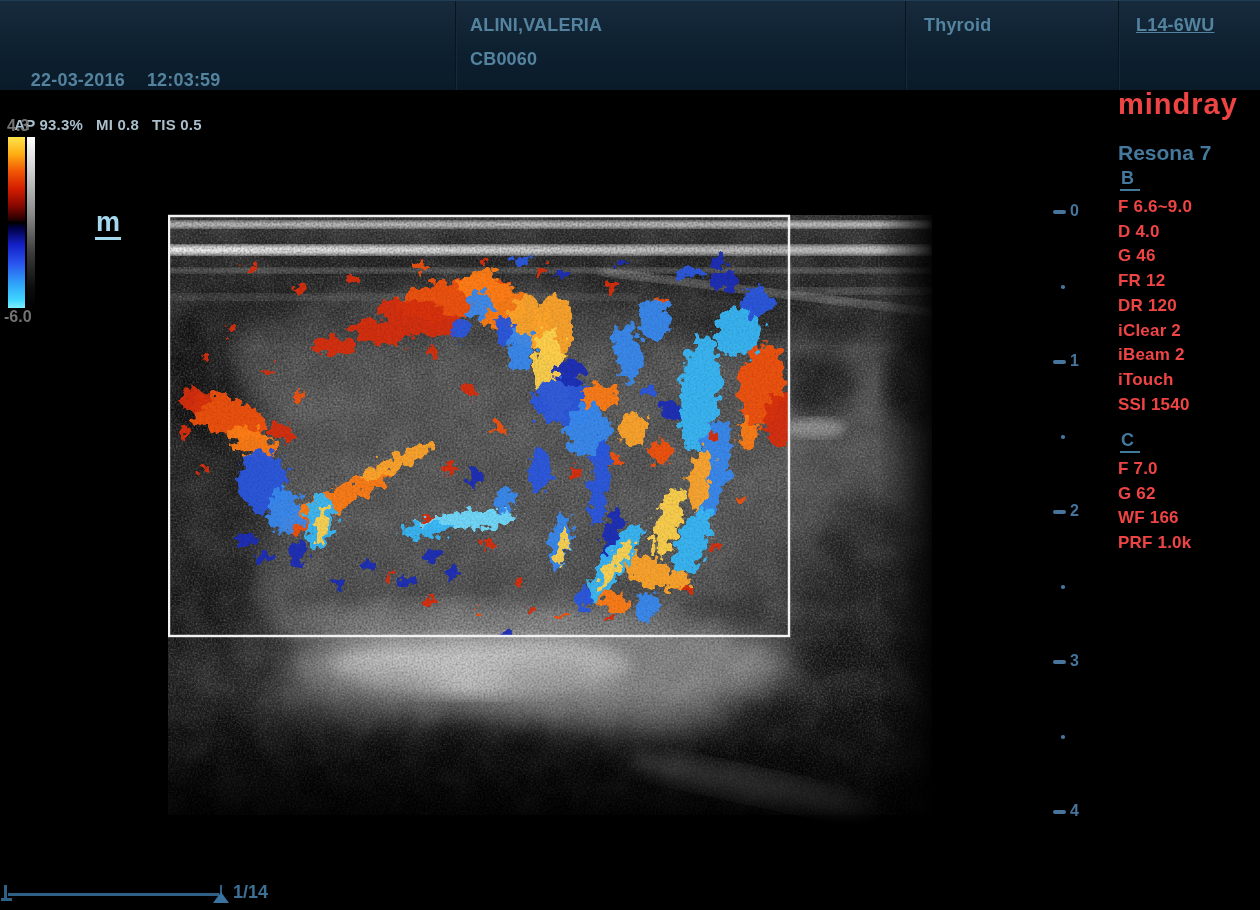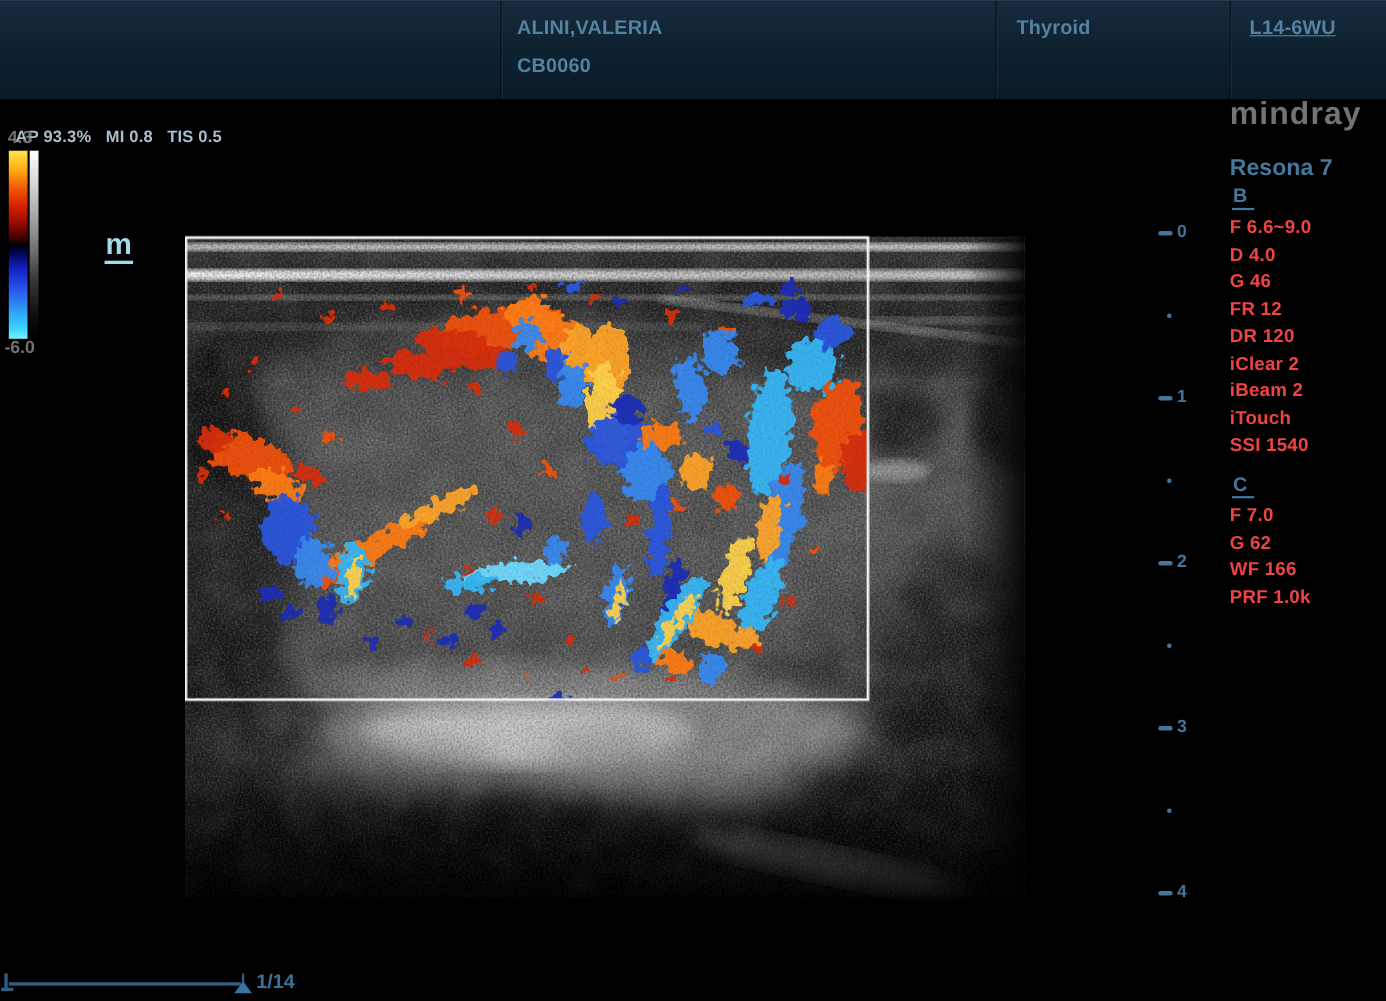--- a/index.html
+++ b/index.html
@@ -16,21 +16,21 @@
   .status{left:6px;top:99px;color:#a9bfcc;font-size:15px;letter-spacing:.2px;white-space:pre;}
   .status span{margin-right:13px;}
   .scale-label{color:#737373;font-size:16px;}
   .cbar{left:8px;top:137px;width:17px;height:171px;
     background:linear-gradient(180deg,#ffe44d 0%,#ffae13 10%,#f25705 20%,#d41e00 30%,#8a0800 40%,#2a0000 48%,#000 50%,#00003f 53%,#1420c8 63%,#2a55ee 74%,#2fa4f8 86%,#3fd4ff 95%,#7df0ff 100%);}
   .gbar{left:27px;top:137px;width:8px;height:171px;
     background:linear-gradient(180deg,#fff 0%,#cfcfcf 20%,#8a8a8a 45%,#3a3a3a 68%,#0c0c0c 88%,#000 100%);}
   .omark{left:95px;top:209px;color:#a5d8ec;font-size:27px;line-height:27px;
     border-bottom:3px solid #a5d8ec;padding:0 1px 1px 1px;}
   
-  .brand-logo{left:1118px;top:88px;color:#737373;font-size:29px;letter-spacing:1px;}
+  .brand-logo{left:1118px;top:88px;color:#ef4444;font-size:29px;letter-spacing:1px;}
   .brand-model{left:1118px;top:141px;color:#44799e;font-size:21px;}
   .sec-label{color:#44799e;font-size:18px;border-bottom:2px solid #44799e;padding:0 6px 1px 1px;}
   .plist{color:#ef4444;font-size:17px;line-height:24.7px;letter-spacing:.2px;}
   .plist div{white-space:pre;}
   
   .rdash{width:13px;height:4px;background:#46749b;border-radius:2px;left:1053px;}
   .rlabel{left:1070px;color:#46749b;font-size:16px;}
   .rdot{left:1061px;width:3.5px;height:3.5px;background:#46749b;border-radius:50%;}
   
   .cine-line{left:8px;top:893px;width:211px;height:2.5px;background:#2e6185;}
@@ -40,20 +40,23 @@
   .cine-tri{left:213px;top:892px;width:0;height:0;
     border-left:8px solid transparent;border-right:8px solid transparent;
     border-bottom:11px solid #3a72a0;}
   .cine-label{left:233px;top:882px;color:#3d7094;font-size:18px;}
   svg{display:block;}
 </style>
 </head>
 <body>
 
 <div class="abs titlebar">
+  <div class="abs tline" style="left:10px;top:48px;">
+    <span>22-03-2016</span><span style="margin-left:22px;">12:03:59</span>
+  </div>
   <div class="abs tdiv" style="left:455px;"></div>
   <div class="abs tline" style="left:470px;top:14px;">ALINI,VALERIA</div>
   <div class="abs tline" style="left:470px;top:48px;">CB0060</div>
   <div class="abs tdiv" style="left:905px;"></div>
   <div class="abs tline" style="left:924px;top:14px;">Thyroid</div>
   <div class="abs tdiv" style="left:1118px;"></div>
   <div class="abs tline" style="left:1136px;top:14px;text-decoration:underline;">L14-6WU</div>
 </div>
 
 <div class="abs status">

